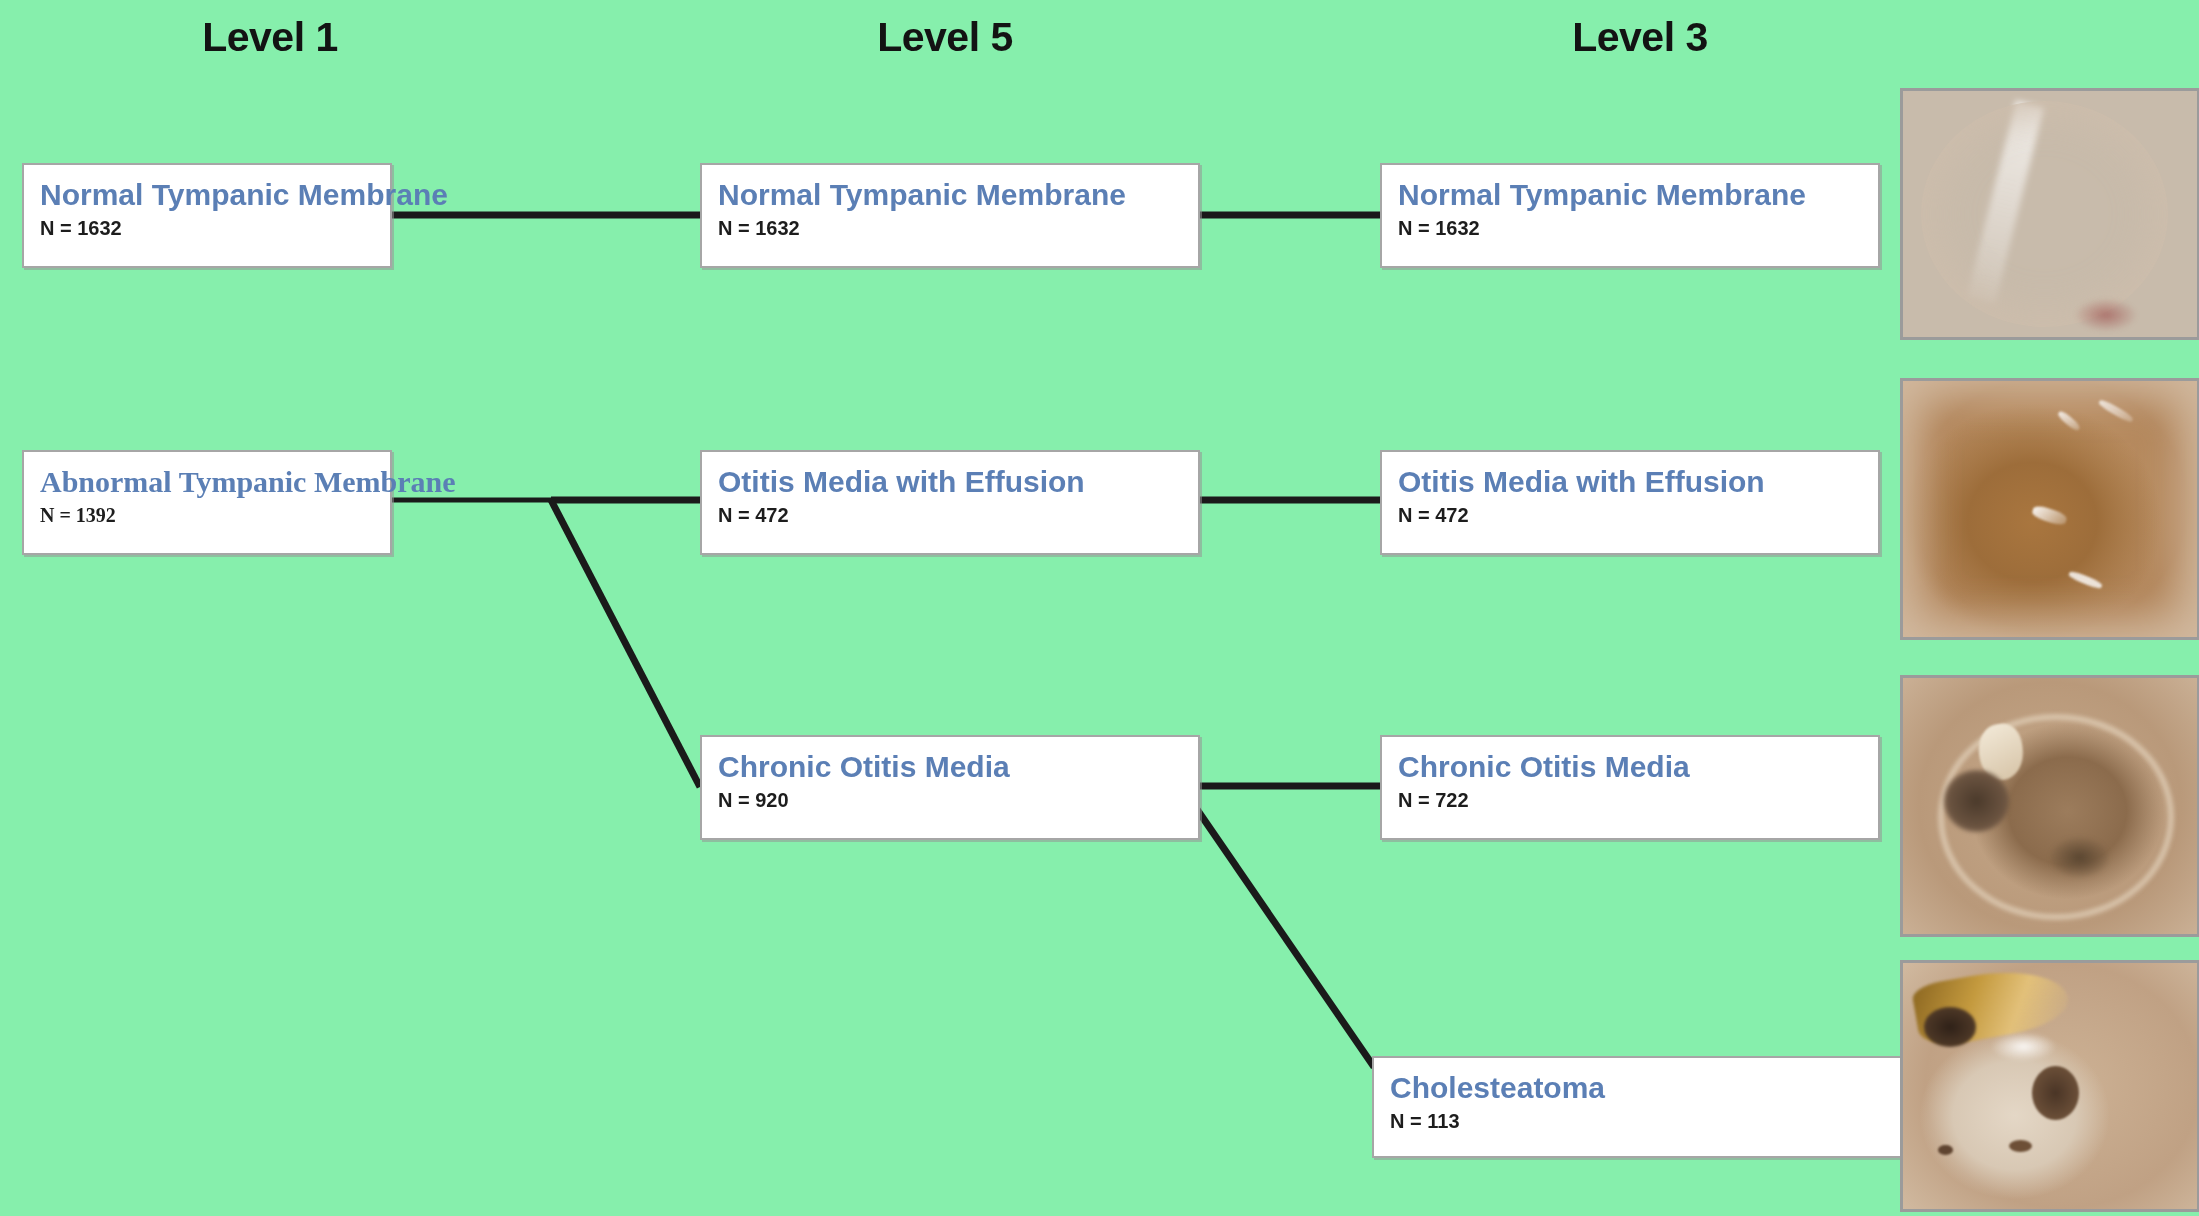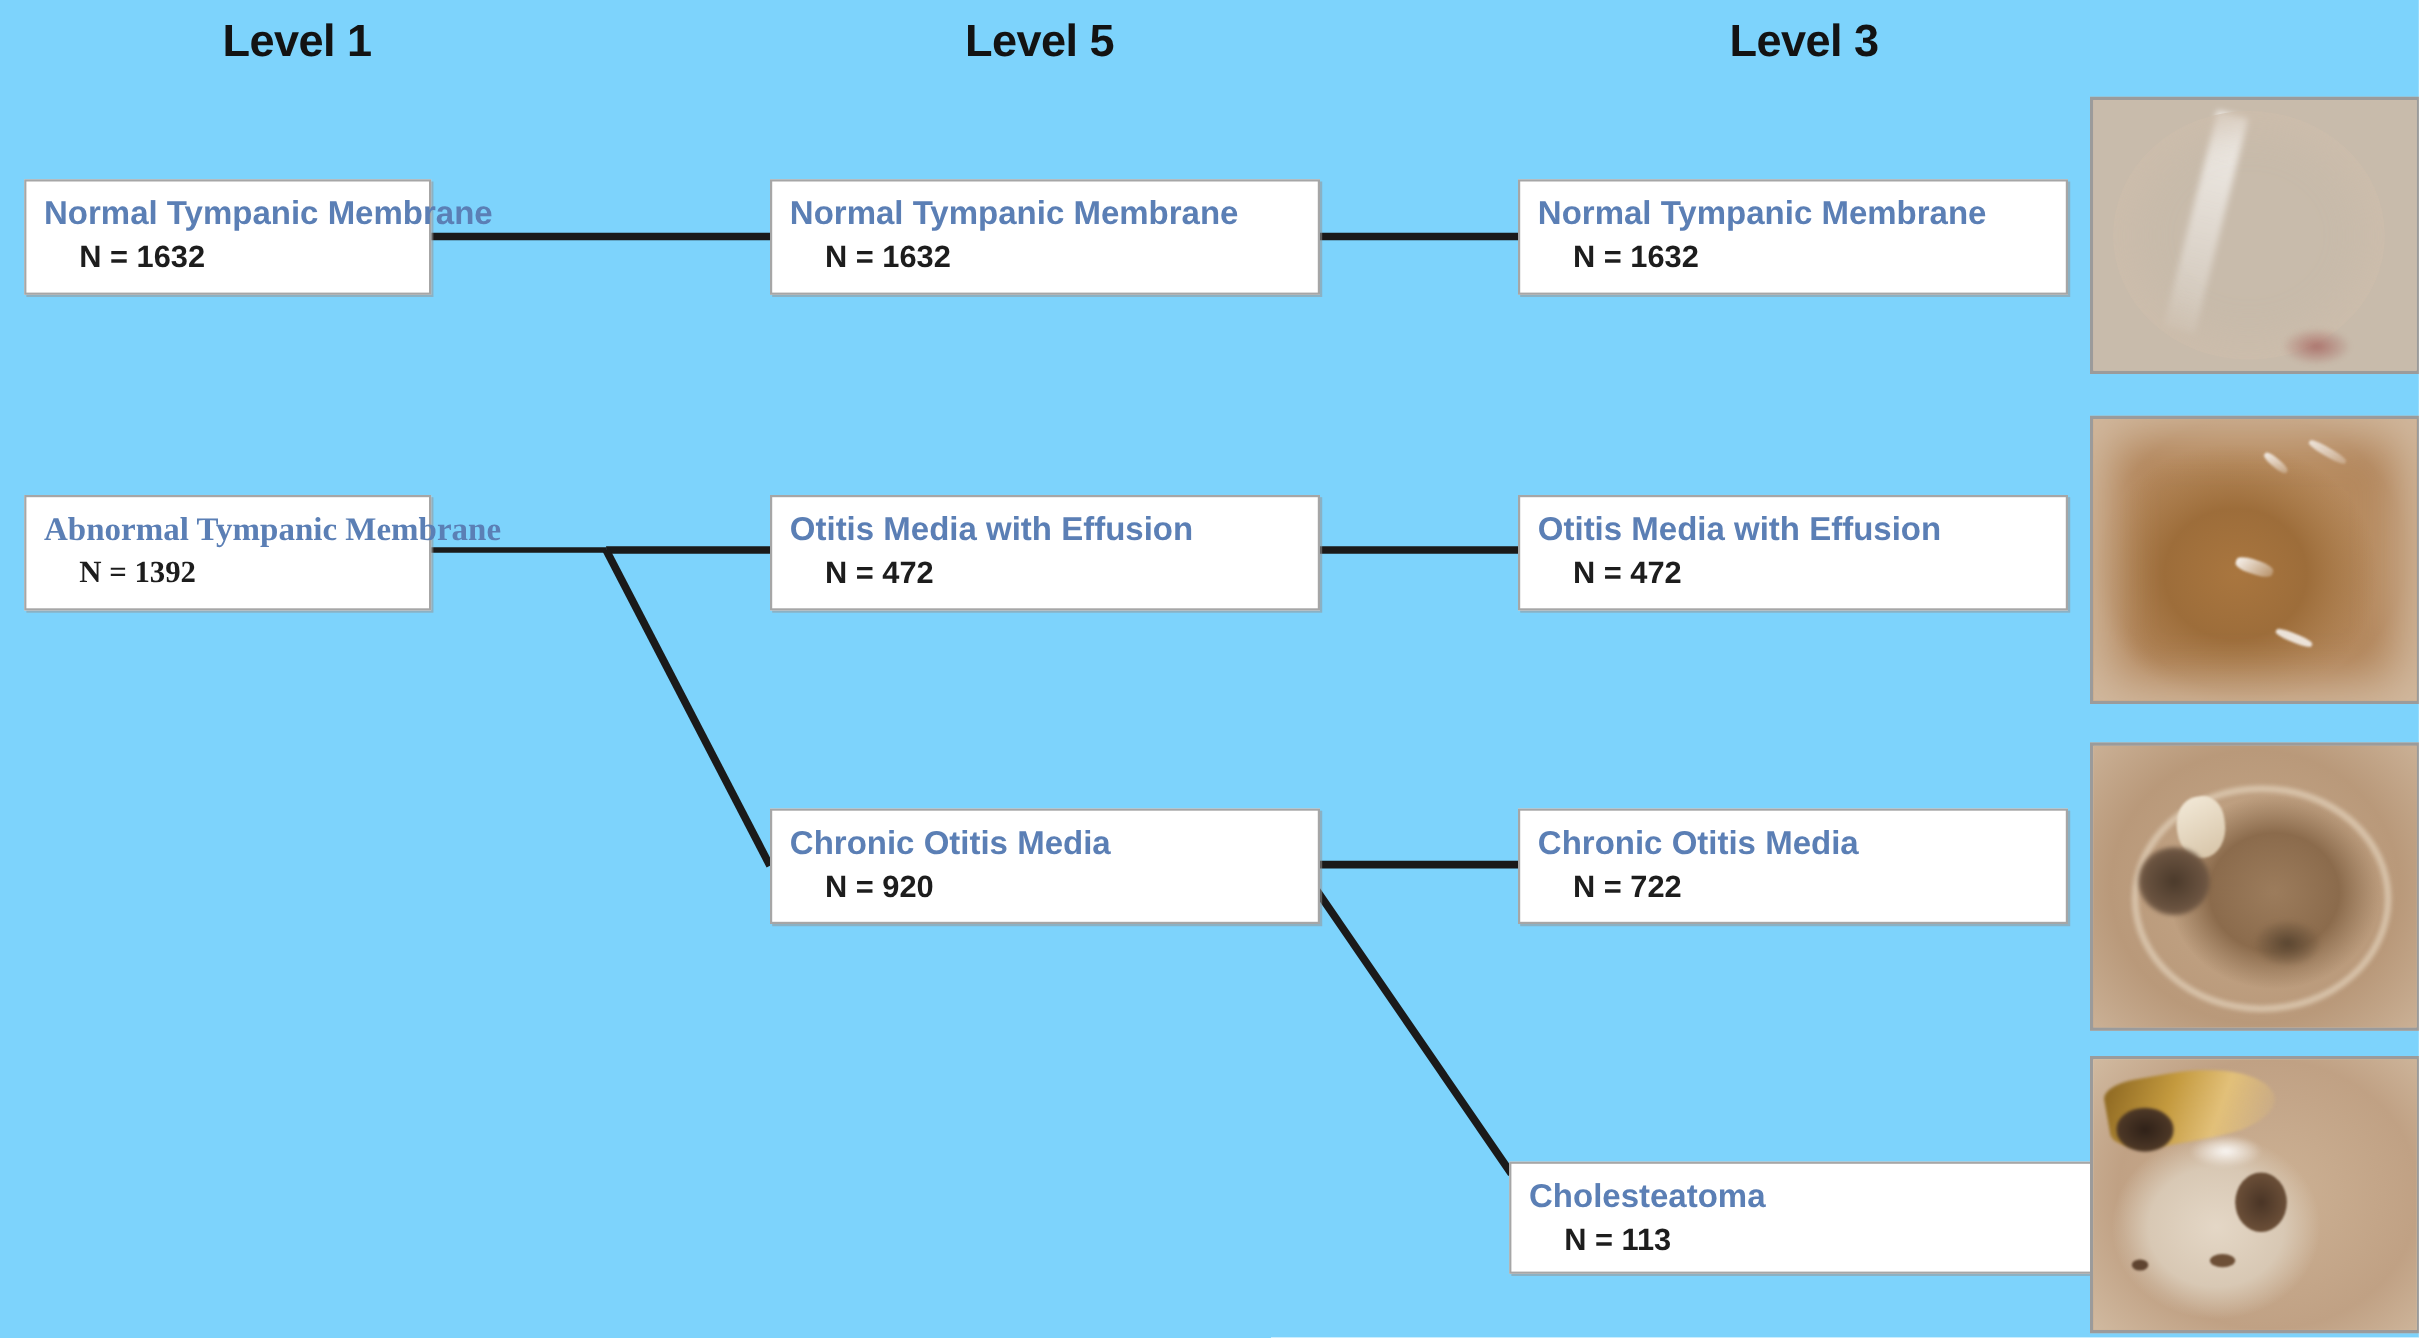--- a/index.html
+++ b/index.html
@@ -4,21 +4,21 @@
 <style>
   html, body {
     margin: 0;
     padding: 0;
     background: #ffffff;
   }
   #canvas {
     position: relative;
     width: 2199px;
     height: 1216px;
-    background: #7dd3fc;
+    background: #86efac;
     font-family: "Liberation Sans", sans-serif;
     overflow: hidden;
   }
 
   
   .col-header {
     position: absolute;
     font-size: 41px;
     font-weight: bold;
     color: #131313;
@@ -37,27 +37,26 @@
     padding: 14px 0 0 16px;
   }
   .node-title {
     font-size: 30px;
     font-weight: bold;
     color: #5b7fb5;
     line-height: 1.08;
     white-space: nowrap;
   }
   .node-count {
-    font-size: 28px;
+    font-size: 20px;
     font-weight: bold;
     color: #1d1d1d;
     line-height: 1.25;
     margin-top: 5px;
     white-space: nowrap;
-    margin-left: 32px;
   }
 
   
   #connectors {
     position: absolute;
     left: 0;
     top: 0;
     width: 2199px;
     height: 1216px;
     pointer-events: none;

